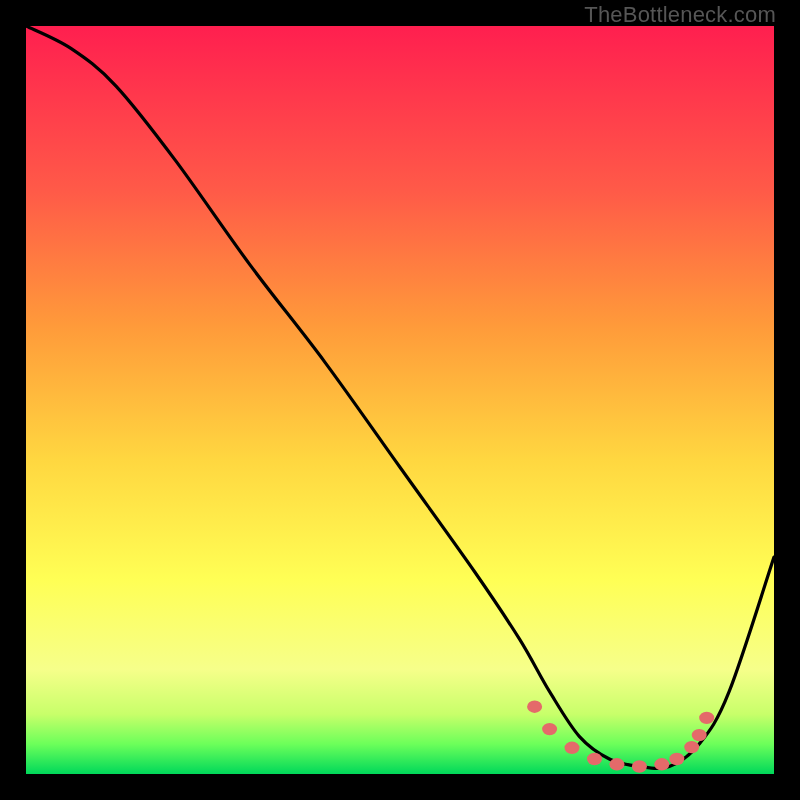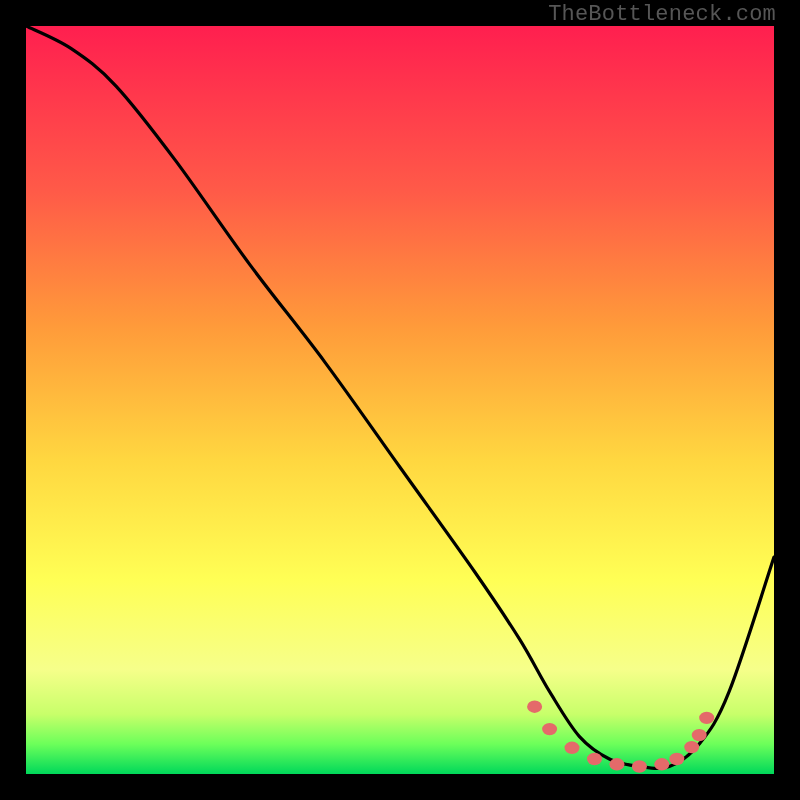--- a/index.html
+++ b/index.html
@@ -16,21 +16,21 @@
     position: absolute;
     left: 6px;
     top: 6px;
     width: 748px;
     height: 748px;
   }
   .watermark {
     position: absolute;
     top: 2px;
     right: 24px;
-    font-family: Liberation Mono, monospace;
+    font-family: Liberation Sans, sans-serif;
     font-size: 22px;
     color: #565656;
     letter-spacing: 0.2px;
   }
   svg { display: block; }
 </style>
 </head>
 <body>
 
 <div class="frame">

